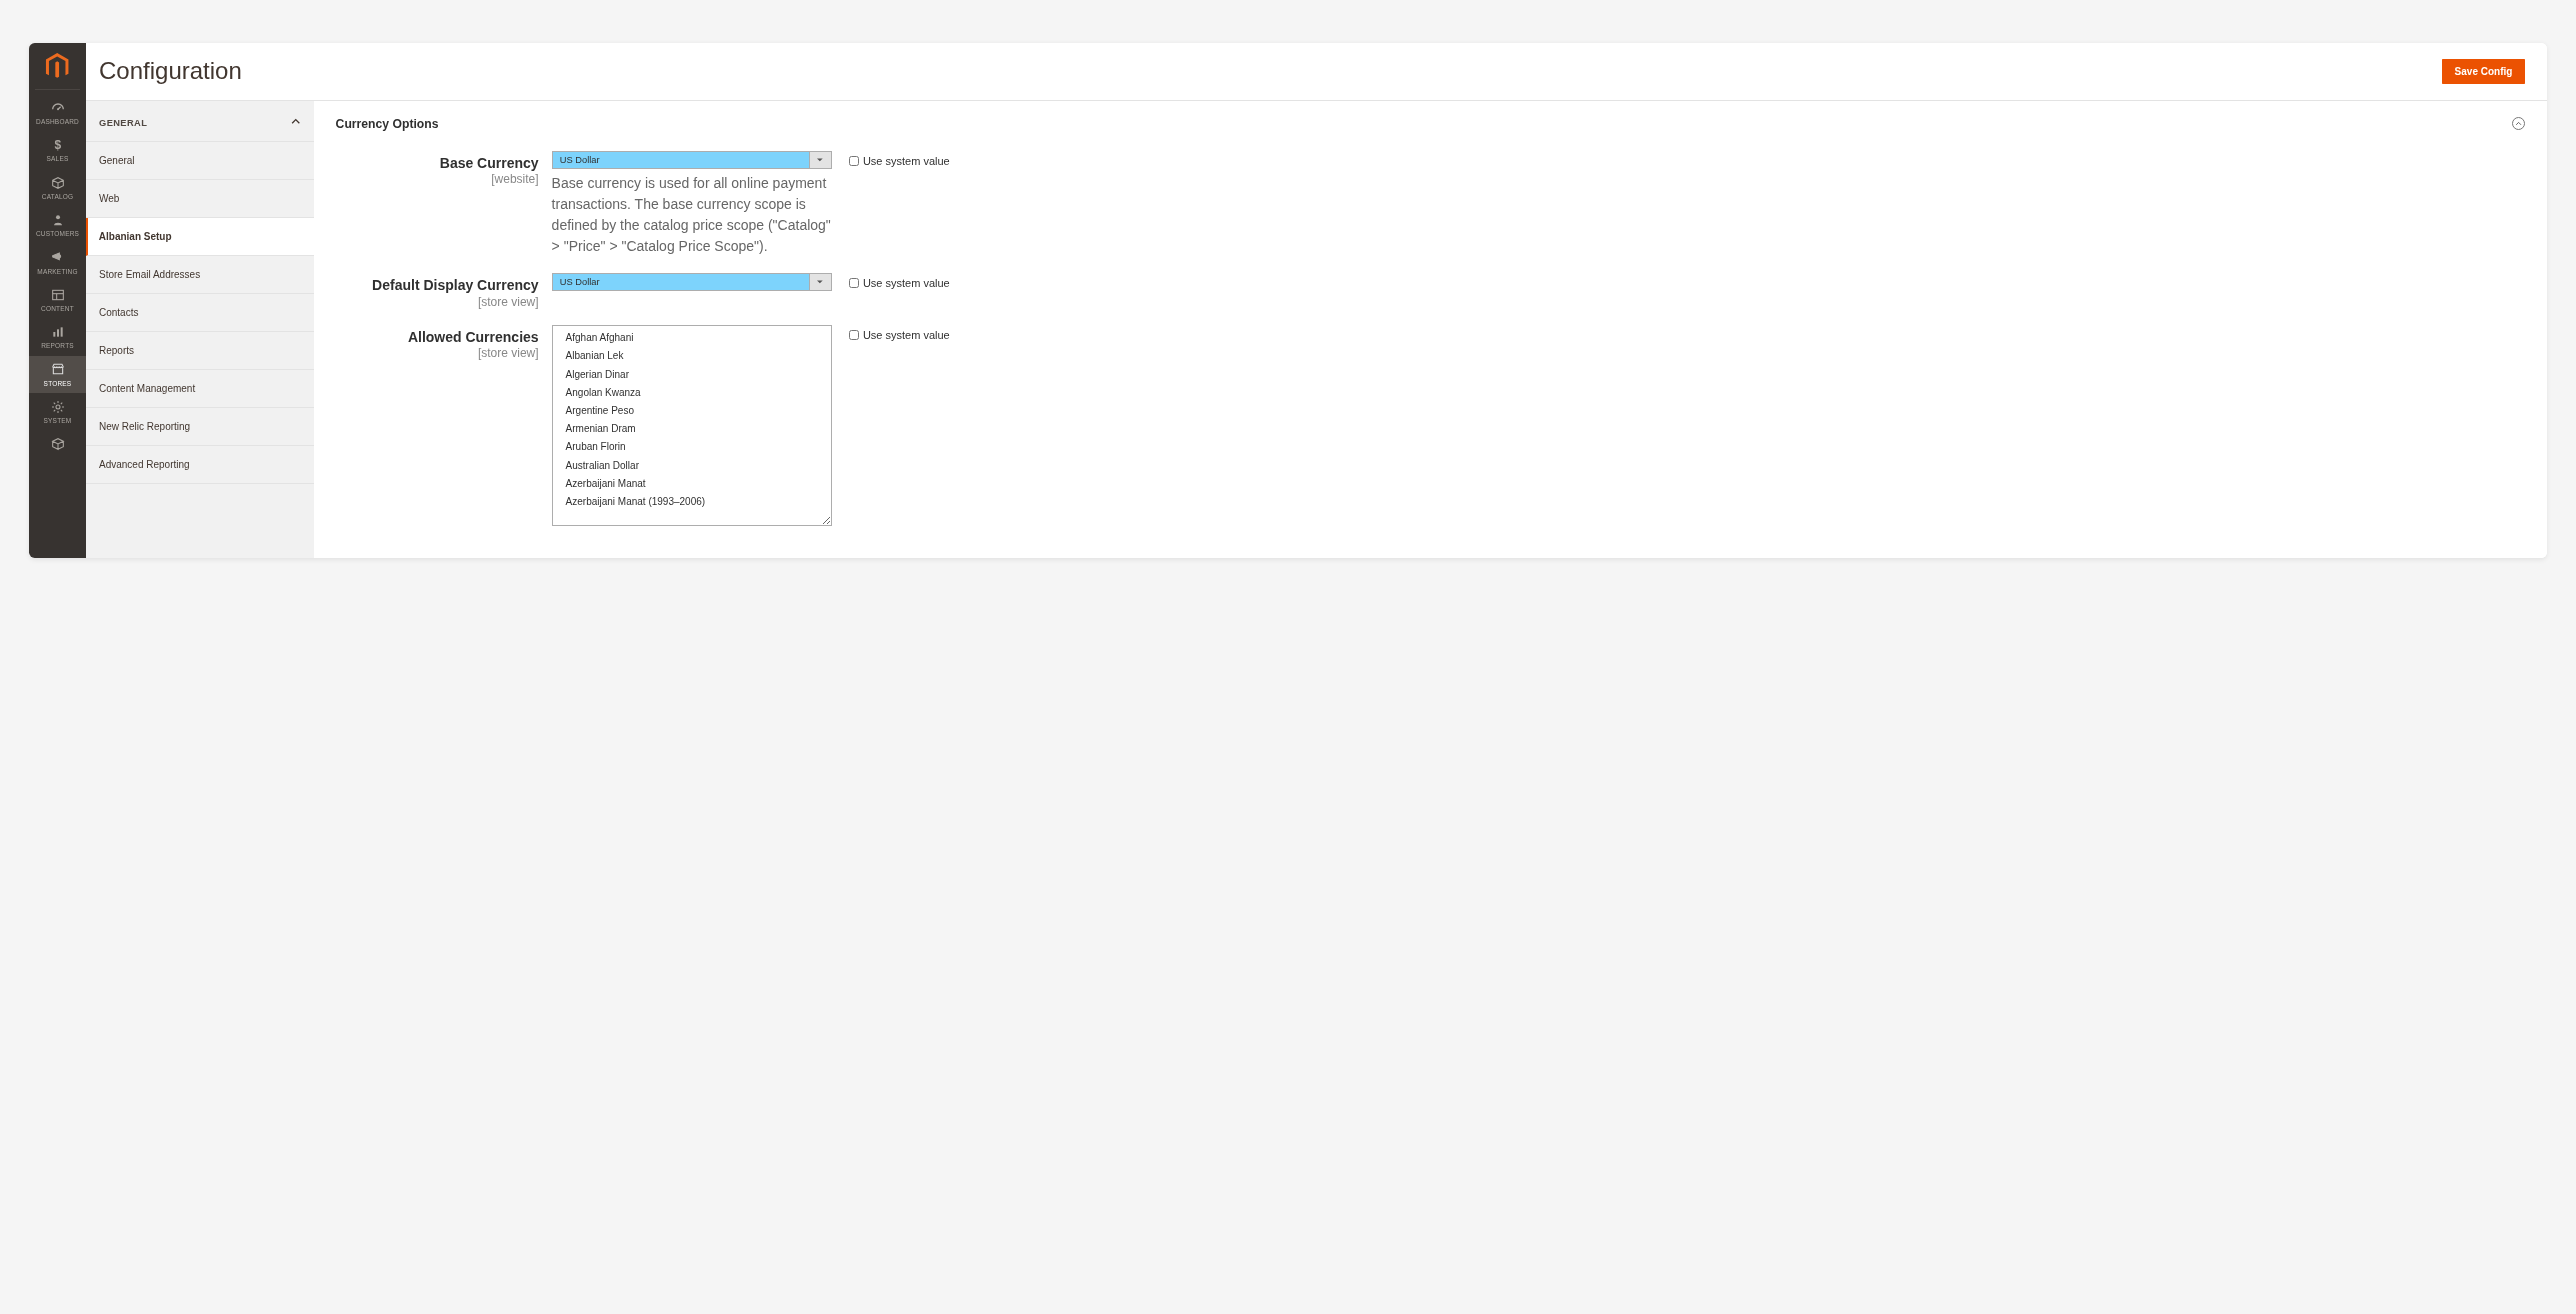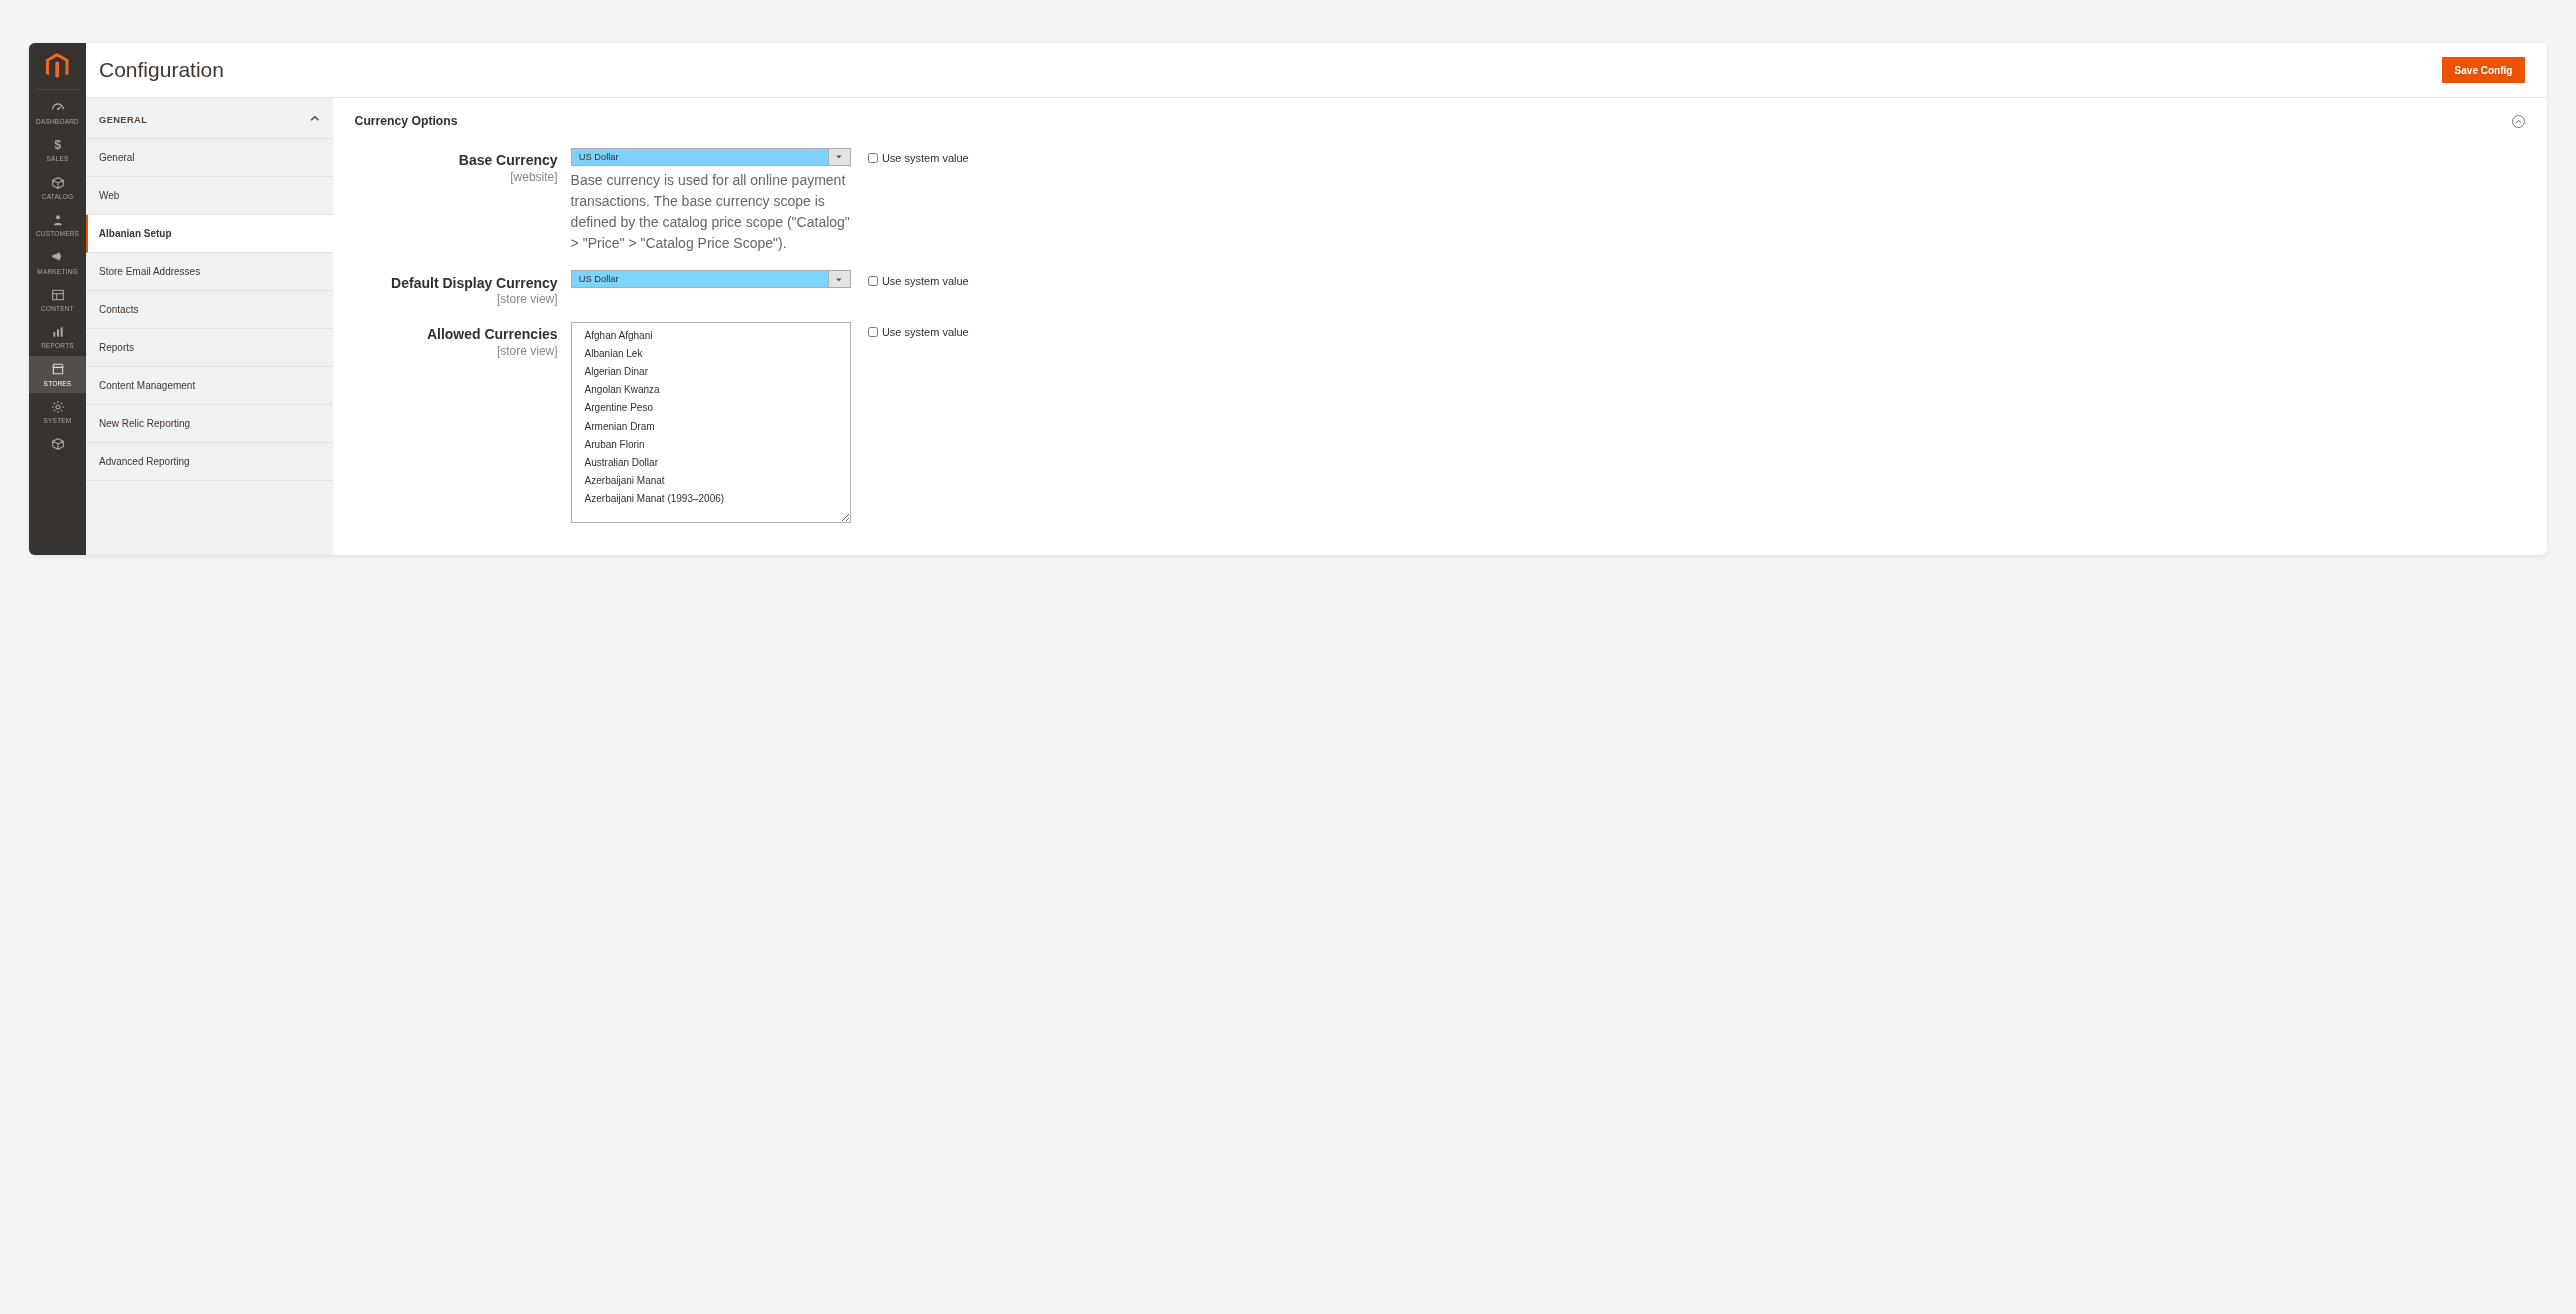--- a/index.html
+++ b/index.html
@@ -13,27 +13,27 @@
 .nav-logo svg { width: 24.4px; height: 27px; }
 .nav-divider-top { height: 0.7px; background: #4a4542; margin: 0 5.7px 4.3px; }
 .nav-item { color: #aaa6a0; text-align: center; padding: 5.7px 0 6.5px; cursor: pointer; font-size: 6.5px; letter-spacing: 0.2px; }
 .nav-item.active { background: #524d49; color: #fff; }
 .nav-item .icon { display: block; margin: 0 auto 2.2px; width: 16px; height: 16px; }
 .nav-item .label { display: block; }
 
 
 .main { flex: 1; display: flex; flex-direction: column; background: #fff; }
 .header { display: flex; align-items: center; justify-content: space-between; padding: 14.4px 21.6px 14.4px 13px; border-bottom: 0.7px solid #e3e3e3; }
-.header h1 { font-size: 21px; font-weight: 400; color: #41362f; }
+.header h1 { font-size: 24px; font-weight: 400; color: #41362f; }
 .btn-primary { background: #eb5202; color: #fff; border: none; padding: 7.2px 13px; font-size: 10px; font-weight: 600; cursor: pointer; border-radius: 0.7px; }
 
 .body-row { display: flex; flex: 1; }
 
 
-.config-tabs { width: 247px; background: #f1f1f1; padding-top: 3.6px; }
+.config-tabs { width: 228px; background: #f1f1f1; padding-top: 3.6px; }
 .tab-group-header { display: flex; align-items: center; justify-content: space-between; padding: 11.5px 13px; font-size: 9.3px; font-weight: 600; letter-spacing: 0.4px; color: #514943; border-bottom: 0.7px solid #e3e3e3; cursor: pointer; }
 .tab-group-header .chevron svg { width: 11.5px; height: 11.5px; }
 .tab-list { padding: 0; }
 .tab-item { padding: 13px 13px; font-size: 10px; color: #41362f; border-bottom: 0.7px solid #e3e3e3; cursor: pointer; }
 .tab-item.active { background: #fff; font-weight: 600; color: #41362f; border-left: 2.2px solid #eb5202; padding-left: 10.8px; }
 
 
 .settings-panel { flex: 1; padding: 16px 21.6px; }
 .section-header { display: flex; align-items: center; justify-content: space-between; margin-bottom: 20px; }
 .section-header h2 { font-size: 12.2px; font-weight: 700; color: #303030; }

